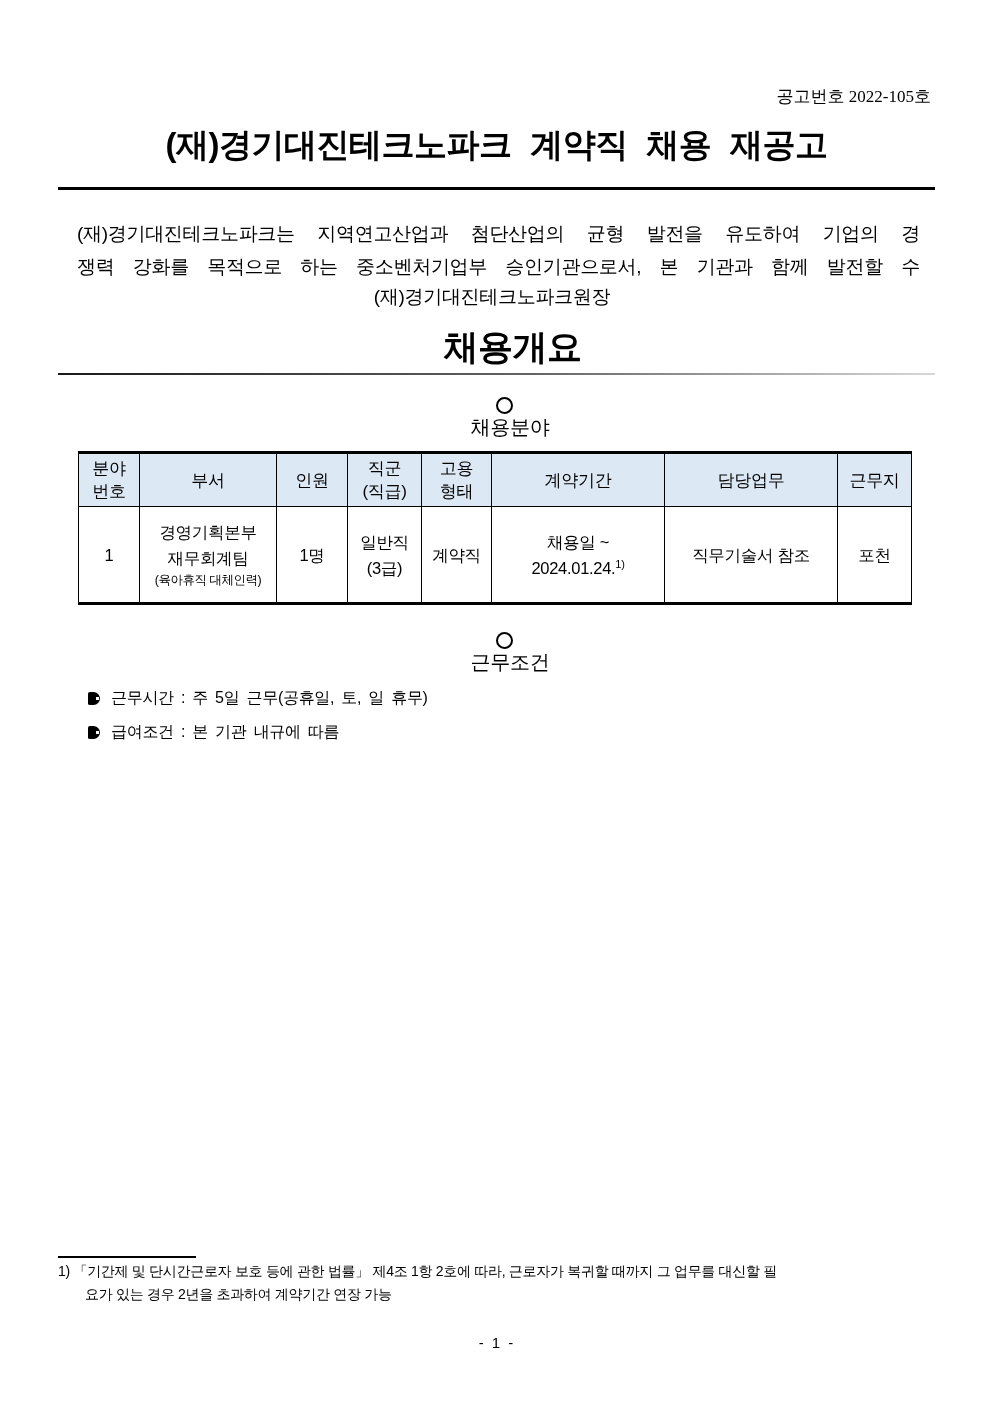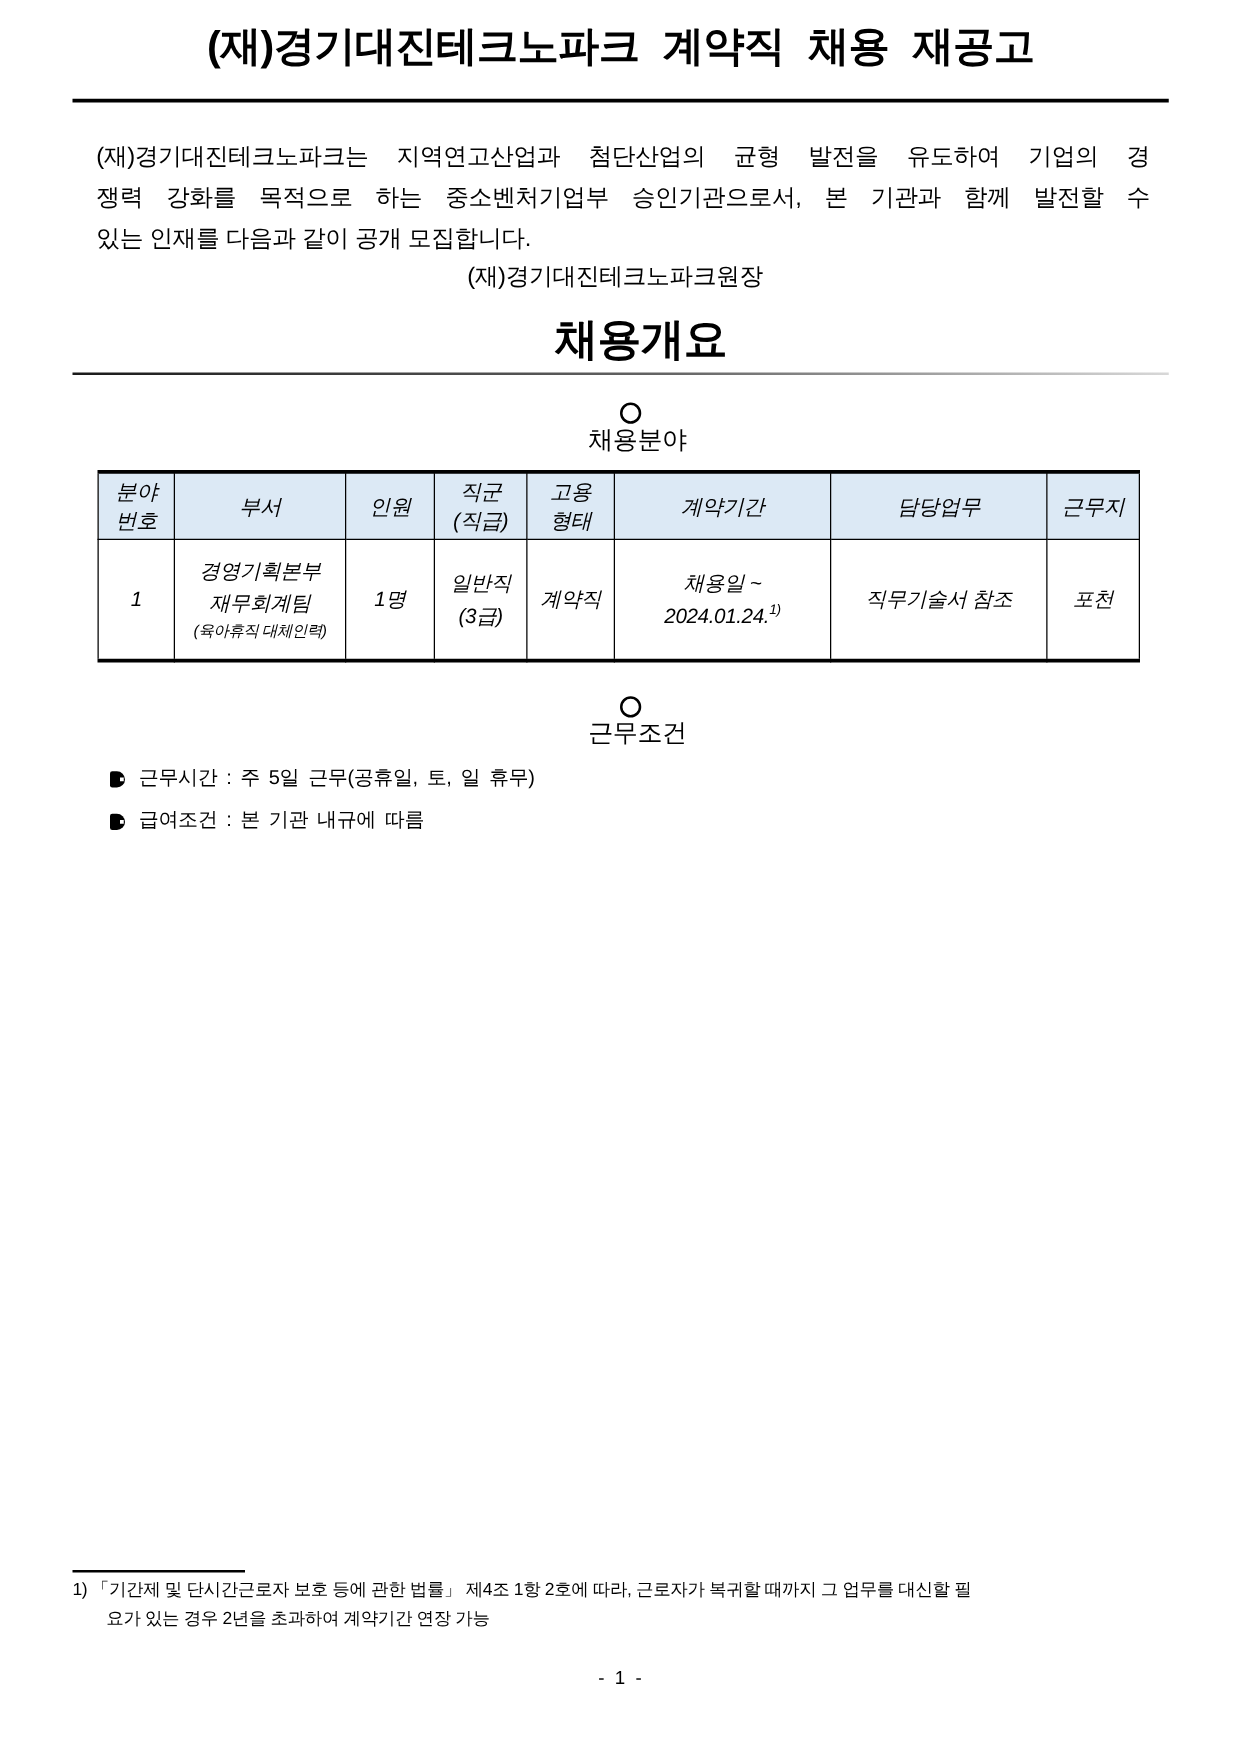--- a/index.html
+++ b/index.html
@@ -111,21 +111,21 @@
     table-layout:fixed;
   }
   .recruit-table th,
   .recruit-table td{
     border:1px solid var(--ink);
     text-align:center;
     vertical-align:middle;
     font-weight:normal;
     letter-spacing:-0.3px;
   }
-  .recruit-table{border-top:3px solid var(--ink);border-bottom:3px solid var(--ink);font-style:italic;}
+  .recruit-table{border-top:3px solid var(--ink);border-bottom:3px solid var(--ink);}
   .recruit-table thead th{
     background:var(--header-bg);
     height:54px;
     font-size:17px;
     line-height:23px;
   }
   .recruit-table tbody td{
     height:97px;
     font-size:16.5px;
     line-height:26px;
@@ -201,29 +201,29 @@
     line-height:21px;
     word-spacing:4px;
   }
 </style>
 </head>
 <body>
 
 <div class="page">
   <div class="content">
 
+    <div class="notice-number">공고번호 2022-105호</div>
 
     <div class="doc-title">(재)경기대진테크노파크 계약직 채용 재공고</div>
 
     <div class="title-rule"></div>
 
     <div class="intro">
       <div class="just">(재)경기대진테크노파크는 지역연고산업과 첨단산업의 균형 발전을 유도하여 기업의 경</div>
       <div class="just">쟁력 강화를 목적으로 하는 중소벤처기업부 승인기관으로서, 본 기관과 함께 발전할 수</div>
-      <div>있는 인재를 다음과 같이 공개 모집합니다.</div>
     </div>
 
     <div class="signature">(재)경기대진테크노파크원장</div>
 
     <div class="section-heading">채용개요</div>
     <div class="heading-underline"></div>
 
     <div class="sub-heading">
       <span class="circle-marker"></span>
       <span>채용분야</span>

